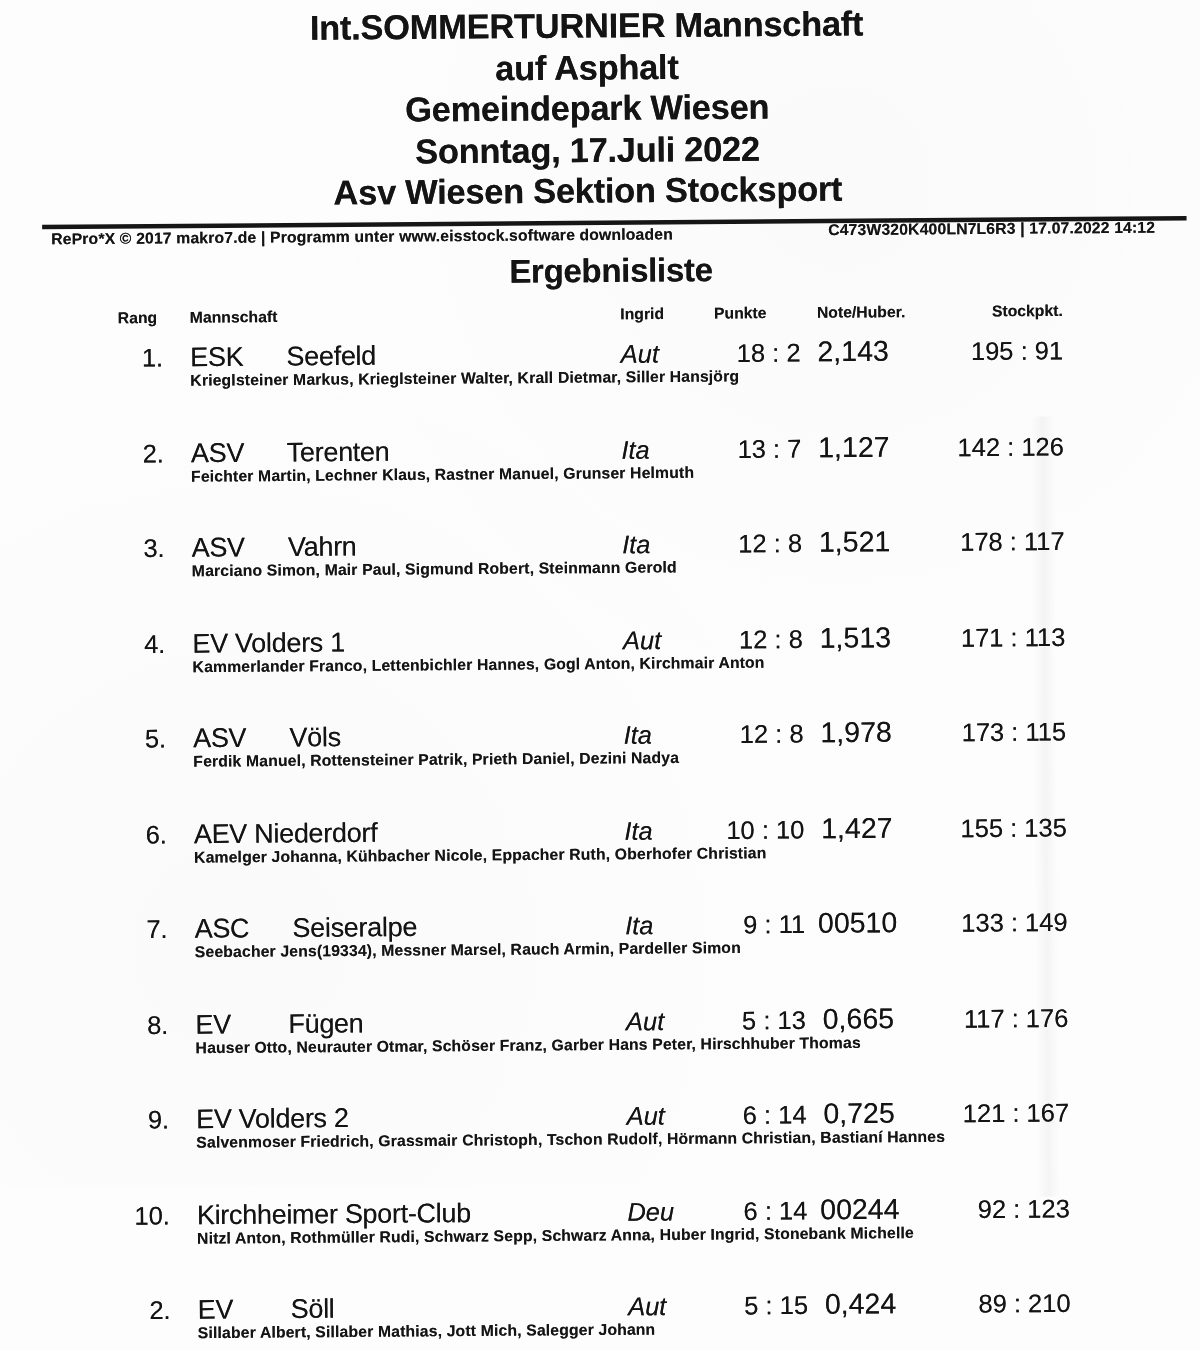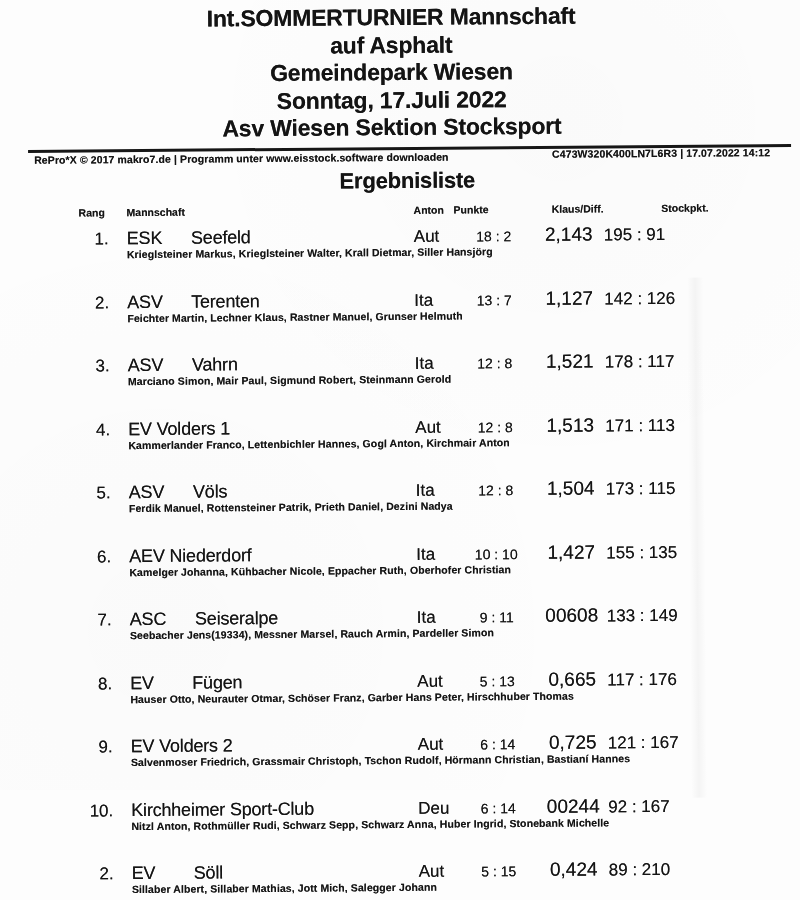--- a/index.html
+++ b/index.html
@@ -26,32 +26,32 @@
   .meta-right{position:absolute;top:149px;right:28px;font-size:10.5px;font-weight:700;
     letter-spacing:0.1px;text-shadow:0 0 0.3px rgba(20,20,20,0.7);}
   .list-title{position:absolute;top:168px;left:18px;right:0;text-align:center;
     font-size:22px;font-weight:700;letter-spacing:-0.2px;
     text-shadow:0 0 0.4px rgba(20,20,20,0.8);}
 
   .grid6{display:grid;grid-template-columns:30px 305px 40px 80px 70px 105px;align-items:baseline;}
   .thead{position:absolute;top:204px;left:80px;width:630px;font-size:10.5px;font-weight:700;
     text-shadow:0 0 0.3px rgba(20,20,20,0.6);}
   .thead .h-team{padding-left:18px;}
-  .thead .h-punkte{text-align:left;}
+  .thead .h-punkte{text-align:center;}
   .thead .h-note,.thead .h-stock{text-align:right;}
 
   .rows{position:absolute;top:226px;left:80px;width:640px;}
   .row{height:63.5px;}
   .line1{height:20px;line-height:20px;}
   .c-rang{font-size:17px;text-align:right;}
   .c-team{font-size:18px;padding-left:18px;white-space:pre;letter-spacing:-0.2px;}
-  .c-nation{font-size:17px;}
-  .c-punkte{font-size:14px;text-align:center;white-space:nowrap;}
+  .c-nation{font-size:17px;font-style:italic;}
+  .c-punkte{font-size:17px;text-align:right;white-space:nowrap;}
   .c-note{font-size:19px;text-align:center;}
-  .c-stock{font-size:17px;white-space:nowrap;}
+  .c-stock{font-size:17px;text-align:right;white-space:nowrap;}
   .line2{padding-left:48px;font-size:10.5px;font-weight:700;line-height:13px;
     white-space:nowrap;letter-spacing:0.1px;text-shadow:0 0 0.3px rgba(20,20,20,0.6);}
   .row .line1 span{text-shadow:0 0 0.4px rgba(20,20,20,0.75);}
 </style>
 </head>
 <body>
 
 <div class="page">
   <div class="doc">
 
@@ -65,23 +65,23 @@
 
     <div class="rule"></div>
     <div class="meta-left">RePro*X © 2017 makro7.de | Programm unter www.eisstock.software downloaden</div>
     <div class="meta-right">C473W320K400LN7L6R3 | 17.07.2022 14:12</div>
 
     <div class="list-title">Ergebnisliste</div>
 
     <div class="thead grid6">
       <span class="h-rang">Rang</span>
       <span class="h-team">Mannschaft</span>
-      <span class="h-nation">Anton</span>
+      <span class="h-nation">Ingrid</span>
       <span class="h-punkte">Punkte</span>
-      <span class="h-note">Klaus/Diff.</span>
+      <span class="h-note">Note/Huber.</span>
       <span class="h-stock">Stockpkt.</span>
     </div>
 
     <div class="rows" id="rows">
   <div class="row">
     <div class="line1 grid6">
       <span class="c-rang">1.</span>
       <span class="c-team">ESK      Seefeld</span>
       <span class="c-nation">Aut</span>
       <span class="c-punkte">18 : 2</span>
@@ -126,21 +126,21 @@
     </div>
     <div class="line2">Kammerlander Franco, Lettenbichler Hannes, Gogl Anton, Kirchmair Anton</div>
   </div>
 
   <div class="row">
     <div class="line1 grid6">
       <span class="c-rang">5.</span>
       <span class="c-team">ASV      Völs</span>
       <span class="c-nation">Ita</span>
       <span class="c-punkte">12 : 8</span>
-      <span class="c-note">1,504</span>
+      <span class="c-note">1,978</span>
       <span class="c-stock">173 : 115</span>
     </div>
     <div class="line2">Ferdik Manuel, Rottensteiner Patrik, Prieth Daniel, Dezini Nadya</div>
   </div>
 
   <div class="row">
     <div class="line1 grid6">
       <span class="c-rang">6.</span>
       <span class="c-team">AEV Niederdorf</span>
       <span class="c-nation">Ita</span>
@@ -150,21 +150,21 @@
     </div>
     <div class="line2">Kamelger Johanna, Kühbacher Nicole, Eppacher Ruth, Oberhofer Christian</div>
   </div>
 
   <div class="row">
     <div class="line1 grid6">
       <span class="c-rang">7.</span>
       <span class="c-team">ASC      Seiseralpe</span>
       <span class="c-nation">Ita</span>
       <span class="c-punkte">9 : 11</span>
-      <span class="c-note">00608</span>
+      <span class="c-note">00510</span>
       <span class="c-stock">133 : 149</span>
     </div>
     <div class="line2">Seebacher Jens(19334), Messner Marsel, Rauch Armin, Pardeller Simon</div>
   </div>
 
   <div class="row">
     <div class="line1 grid6">
       <span class="c-rang">8.</span>
       <span class="c-team">EV        Fügen</span>
       <span class="c-nation">Aut</span>
@@ -187,21 +187,21 @@
     <div class="line2">Salvenmoser Friedrich, Grassmair Christoph, Tschon Rudolf, Hörmann Christian, Bastianí Hannes</div>
   </div>
 
   <div class="row">
     <div class="line1 grid6">
       <span class="c-rang">10.</span>
       <span class="c-team">Kirchheimer Sport-Club</span>
       <span class="c-nation">Deu</span>
       <span class="c-punkte">6 : 14</span>
       <span class="c-note">00244</span>
-      <span class="c-stock">92 : 167</span>
+      <span class="c-stock">92 : 123</span>
     </div>
     <div class="line2">Nitzl Anton, Rothmüller Rudi, Schwarz Sepp, Schwarz Anna, Huber Ingrid, Stonebank Michelle</div>
   </div>
 
   <div class="row">
     <div class="line1 grid6">
       <span class="c-rang">2.</span>
       <span class="c-team">EV        Söll</span>
       <span class="c-nation">Aut</span>
       <span class="c-punkte">5 : 15</span>

